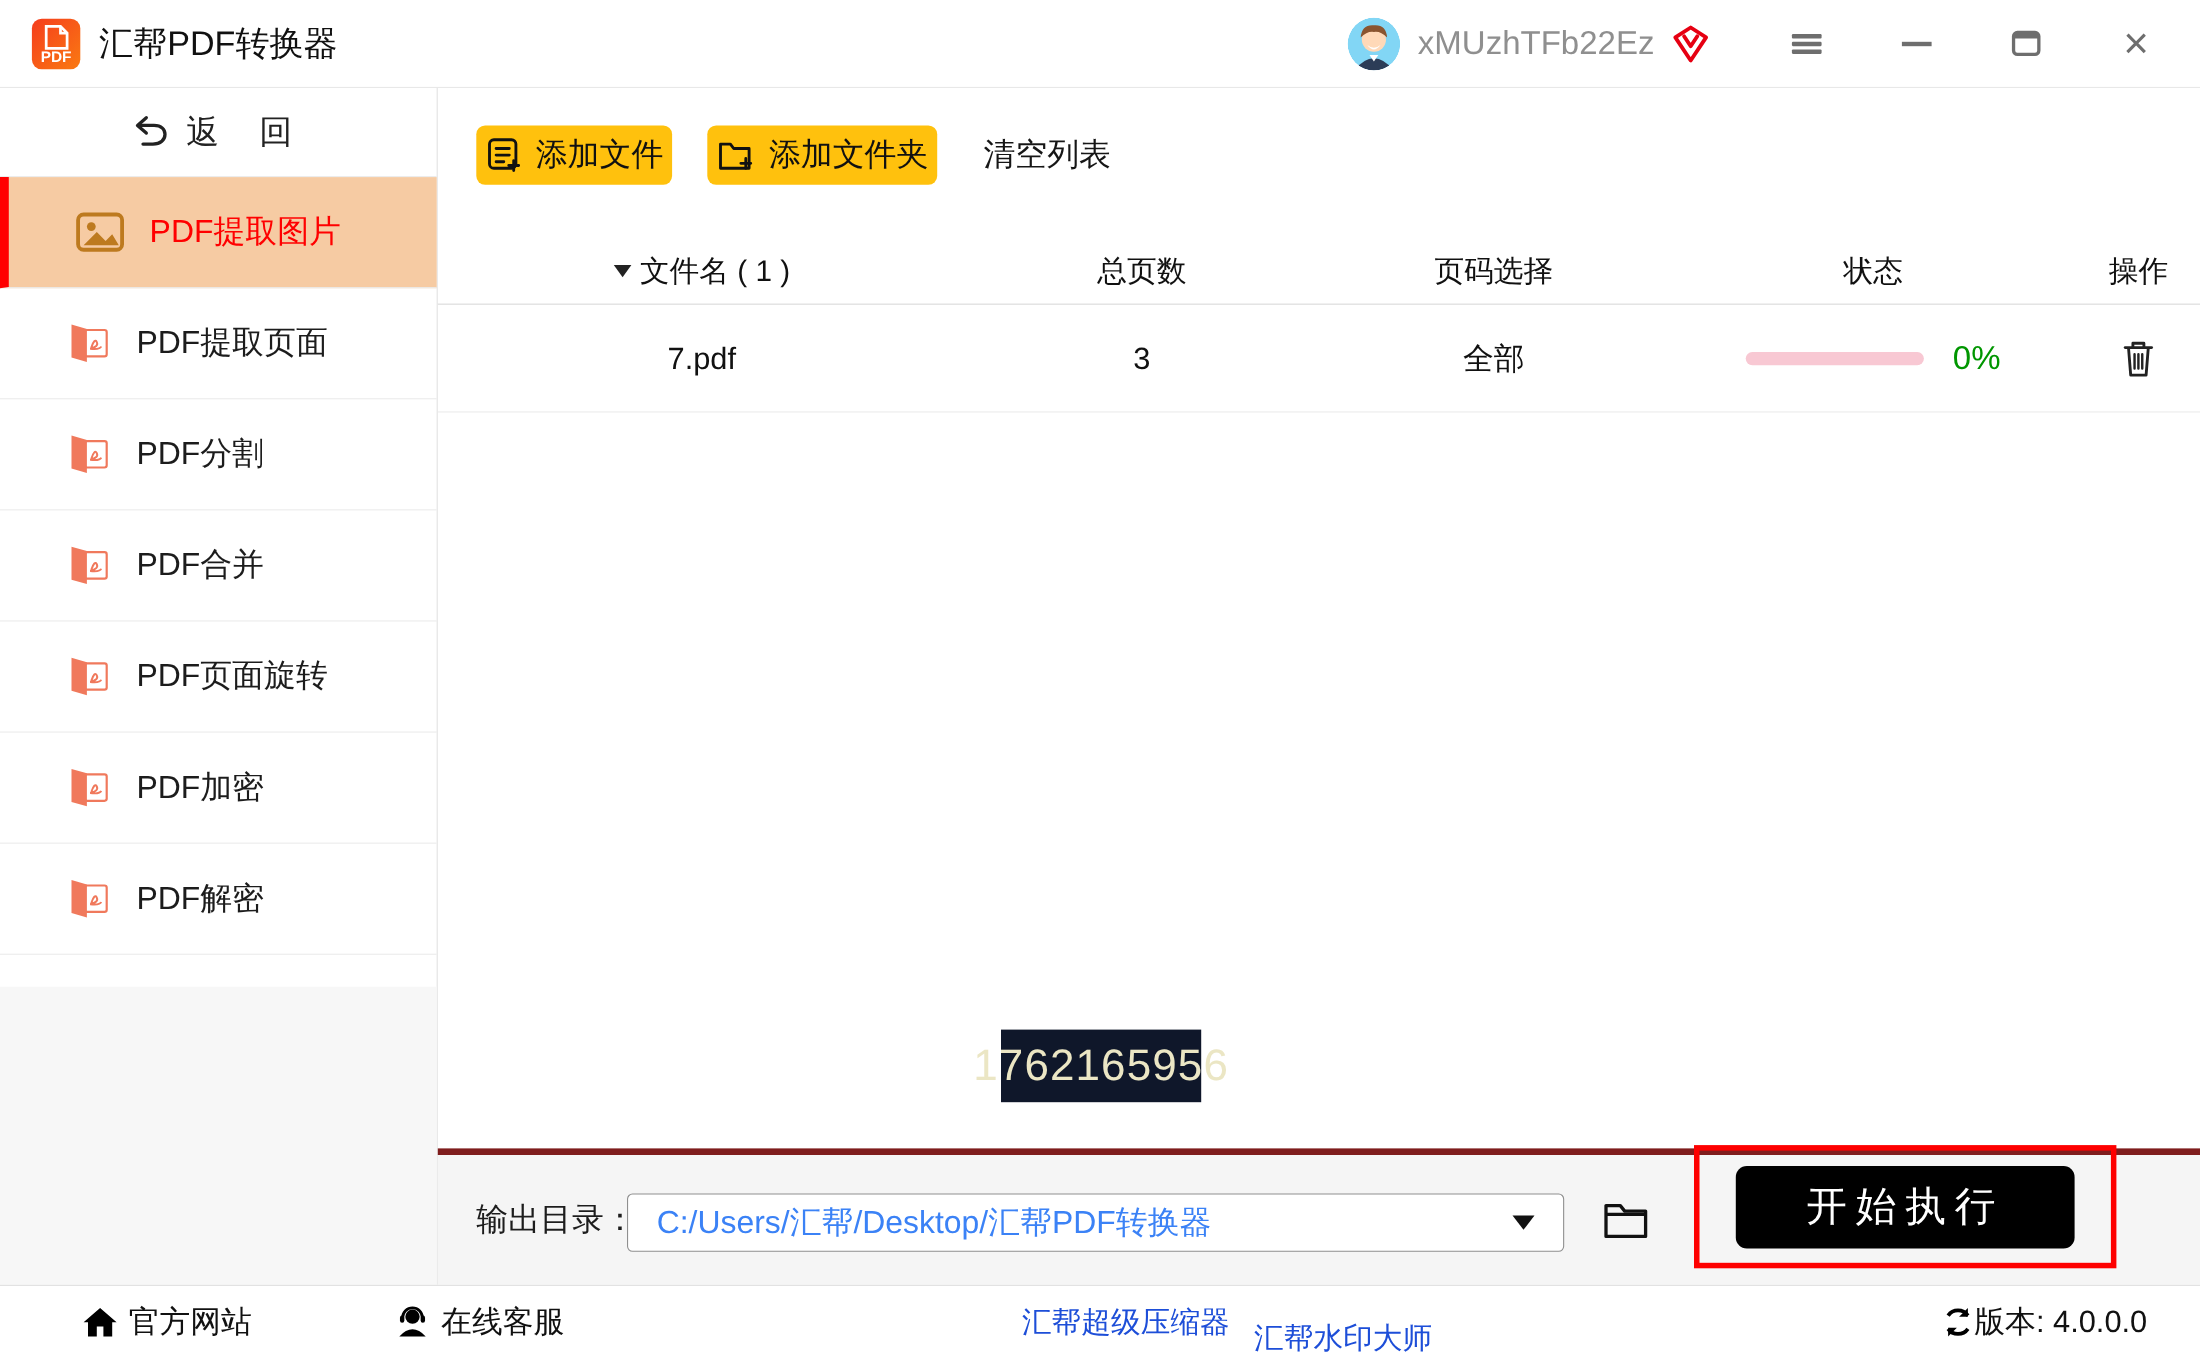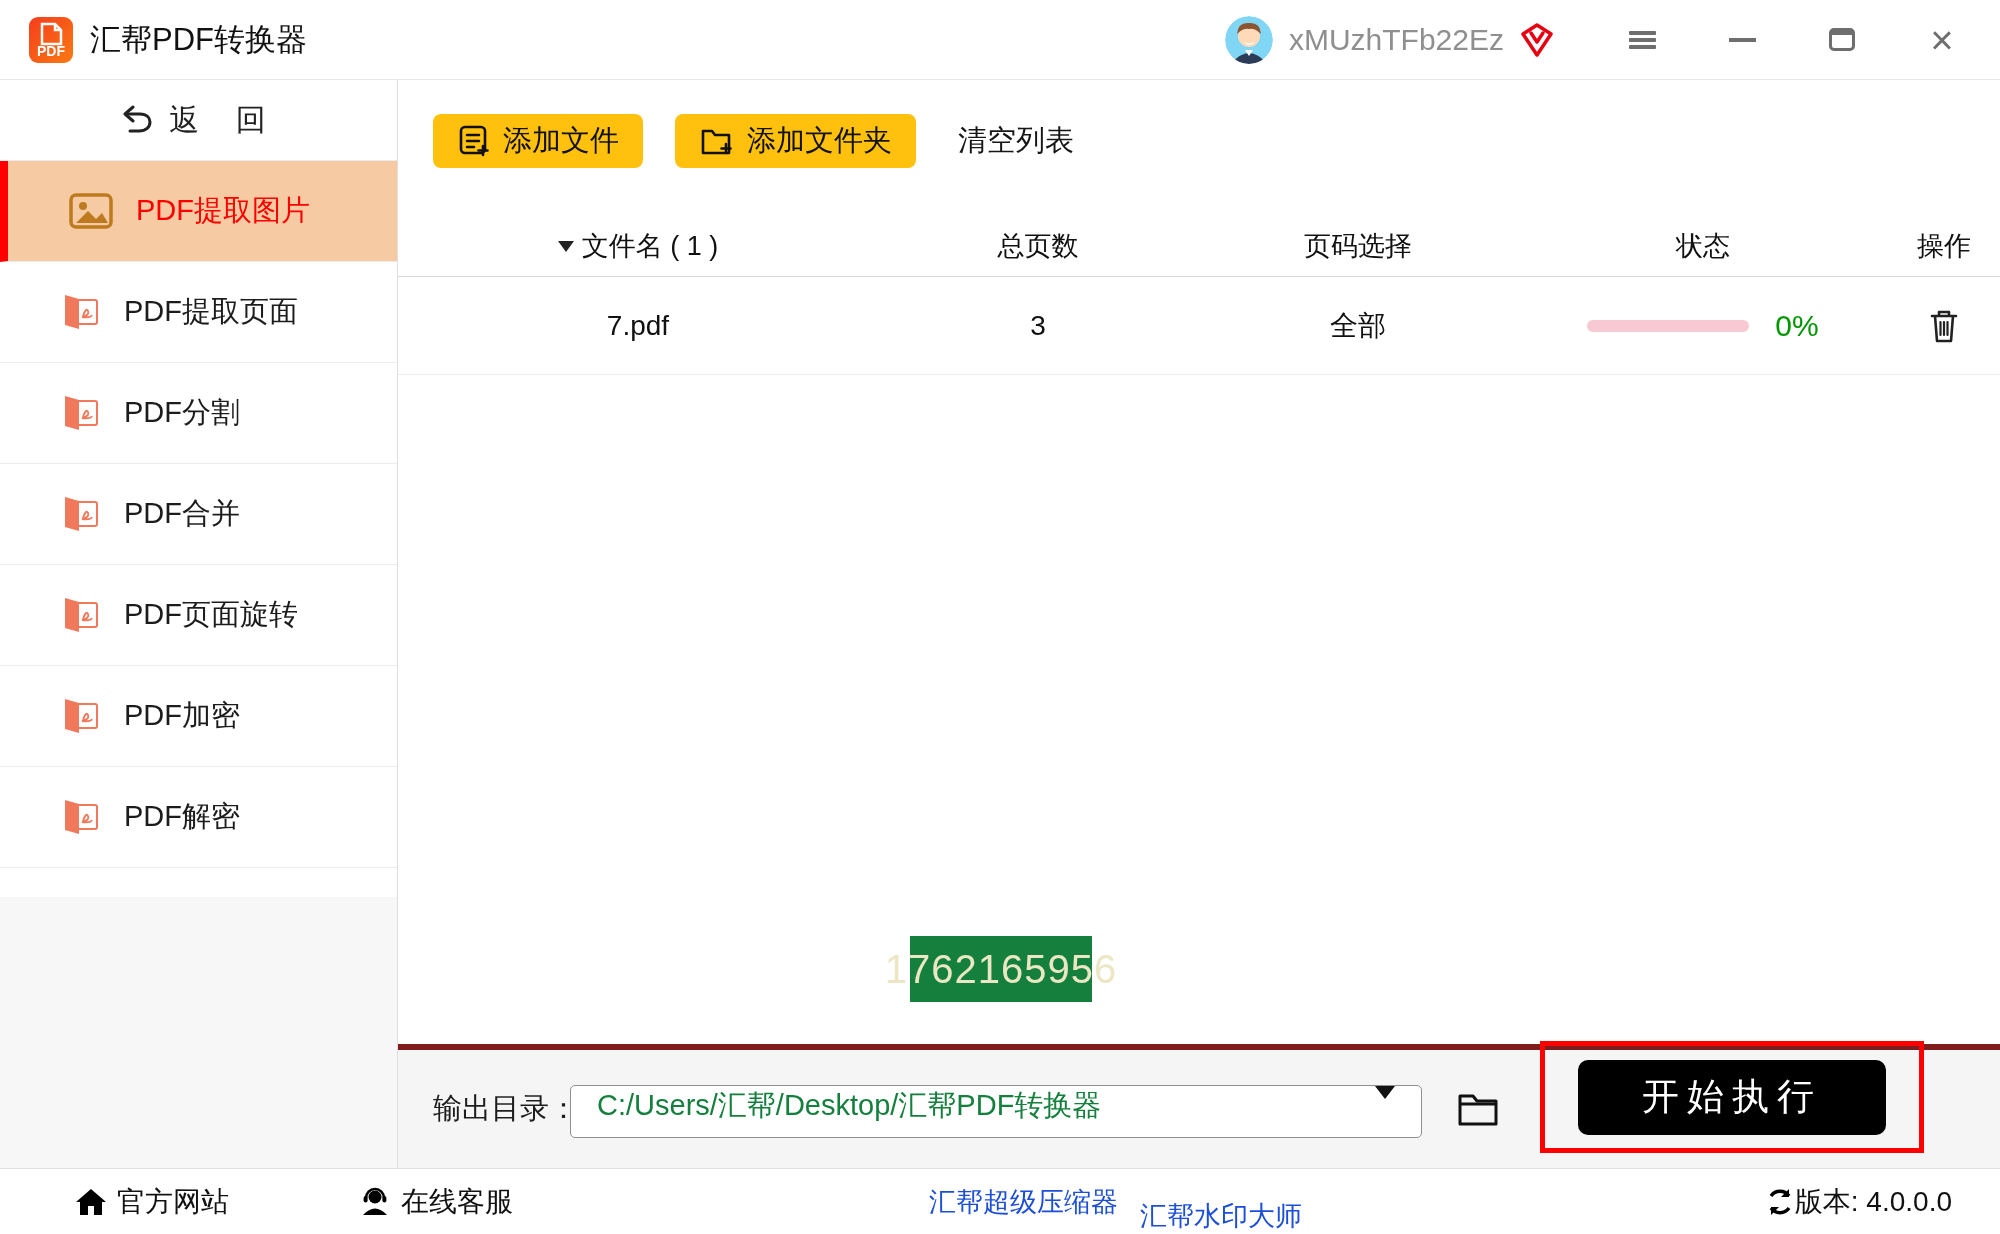--- a/index.html
+++ b/index.html
@@ -28,40 +28,40 @@
   .sidebar { width:398px; flex:0 0 auto; border-right:1px solid #dedede; display:flex; flex-direction:column; background:#fff; }
   .back-row { height:81px; border-bottom:1px solid #ececec; display:flex; align-items:center; justify-content:center; gap:16px; font-size:30px; letter-spacing:14px; color:#222; }
   .nav-item { height:101px; border-bottom:1px solid #ececec; display:flex; align-items:center; padding-left:60px; gap:22px; font-size:29px; color:#1c1c1c; cursor:default; }
   .nav-item.selected { background:#f6cba3; border-left:8px solid #ff0000; color:#ff0000; }
   .side-fill-white { height:29px; }
   .side-fill-gray { flex:1; background:#f7f7f7; }
 
   
   .main { position:relative; flex:1; background:#fff; }
   .toolbar { position:absolute; left:35px; top:34px; display:flex; align-items:center; }
-  .ybtn { height:54px; background:#ffc10d; border:none; border-radius:8px; display:flex; align-items:center; gap:12px; padding:0 24px; font-size:29px; color:#111; font-family:inherit; cursor:pointer; }
+  .ybtn { height:54px; background:#ffc10d; border:none; border-radius:8px; display:flex; align-items:center; gap:12px; padding:0 8px; font-size:29px; color:#111; font-family:inherit; cursor:pointer; }
   .ybtn + .ybtn { margin-left:32px; }
   .clear-list { margin-left:42px; font-size:29px; color:#161616; cursor:pointer; }
 
   .thead { position:absolute; left:0; top:136px; width:1602px; height:61px; display:flex; align-items:center; border-bottom:1px solid #d9d9d9; font-size:27px; color:#111; }
   .c1{width:480px;} .c2{width:320px;} .c3{width:320px;} .c4{width:370px;} .c5{width:112px;}
   .cell { display:flex; align-items:center; justify-content:center; }
   .sort-caret { width:0; height:0; border-left:8px solid transparent; border-right:8px solid transparent; border-top:11px solid #222; margin-right:8px; }
 
   .trow { position:absolute; left:0; top:197px; width:1602px; height:98px; display:flex; align-items:center; border-bottom:1px solid #ececec; font-size:28px; color:#111; }
   .progress-wrap { display:flex; align-items:center; gap:26px; }
   .progress-track { width:162px; height:12px; border-radius:6px; background:#f8c8d3; }
   .percent { font-size:30px; color:#009600; }
   .trash-btn { background:none; border:none; cursor:pointer; display:flex; align-items:center; justify-content:center; }
 
-  .watermark { position:absolute; left:512px; top:856px; width:182px; height:66px; background:#15803d; color:#ebe6c4; font-size:40px; display:flex; align-items:center; justify-content:center; letter-spacing:1px; }
+  .watermark { position:absolute; left:512px; top:856px; width:182px; height:66px; background:#0f172a; color:#ebe6c4; font-size:40px; display:flex; align-items:center; justify-content:center; letter-spacing:1px; }
 
   .bottom-panel { position:absolute; left:0; top:964px; width:1602px; height:124px; background:#f5f5f5; border-top:6px solid #7f1d1d; }
   .out-label { position:absolute; left:35px; top:0; height:100%; display:flex; align-items:center; font-size:29px; color:#1d1d1d; }
-  .out-select { position:absolute; left:172px; top:35px; width:852px; height:53px; background:#fff; border:1px solid #8f8f8f; border-radius:5px; display:flex; padding:0 26px; font-size:29px; color:#15803d; cursor:pointer; }
+  .out-select { position:absolute; left:172px; top:35px; width:852px; height:53px; background:#fff; border:1px solid #8f8f8f; border-radius:5px; display:flex; align-items:center; padding:0 26px; font-size:29px; color:#3b82f6; cursor:pointer; }
   .out-select .path { flex:1; white-space:nowrap; overflow:hidden; }
   .dd-caret { width:0; height:0; border-left:10px solid transparent; border-right:10px solid transparent; border-top:13px solid #111; }
   .folder-btn { position:absolute; left:1056px; top:38px; background:none; border:none; cursor:pointer; }
 
   .redbox { position:absolute; left:1142px; top:961px; width:384px; height:112px; border:5px solid #fe0000; display:flex; align-items:center; justify-content:center; }
   .start-btn { width:308px; height:75px; background:#000000; color:#fff; border:none; border-radius:10px; font-size:37px; letter-spacing:8px; font-family:inherit; cursor:pointer; }
 
   
   .footer { position:relative; height:66px; border-top:1px solid #dfdfdf; background:#fff; display:flex; align-items:center; font-size:28px;padding-left:33px; }
   .foot-link { display:flex; align-items:center; gap:10px; color:#111; cursor:pointer; }

